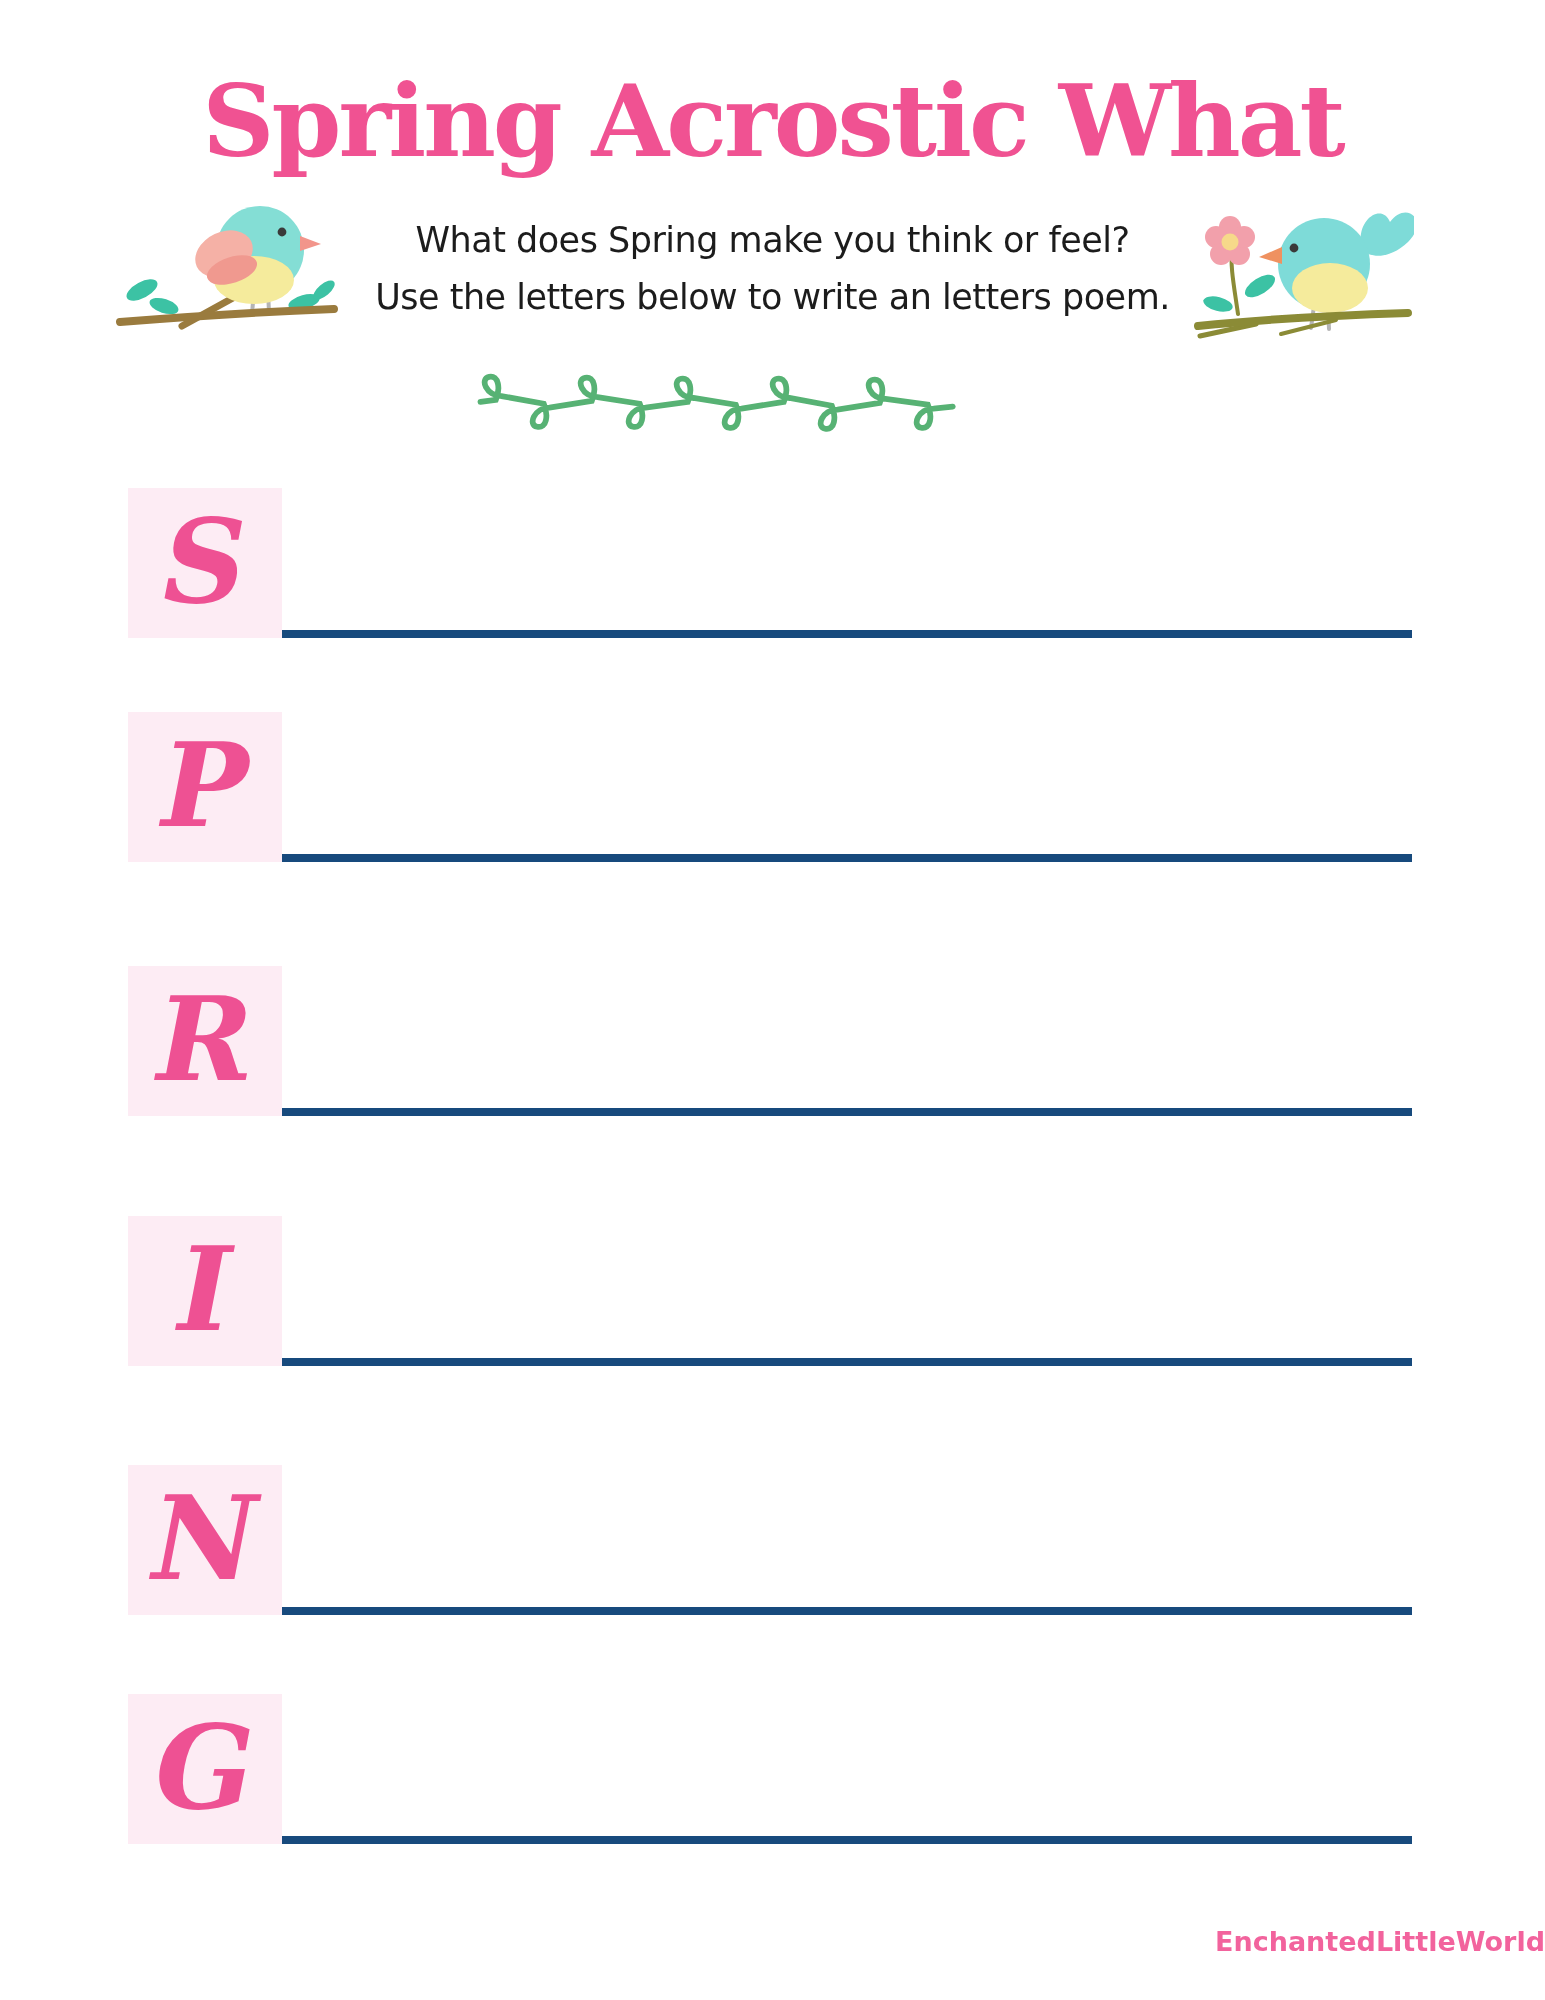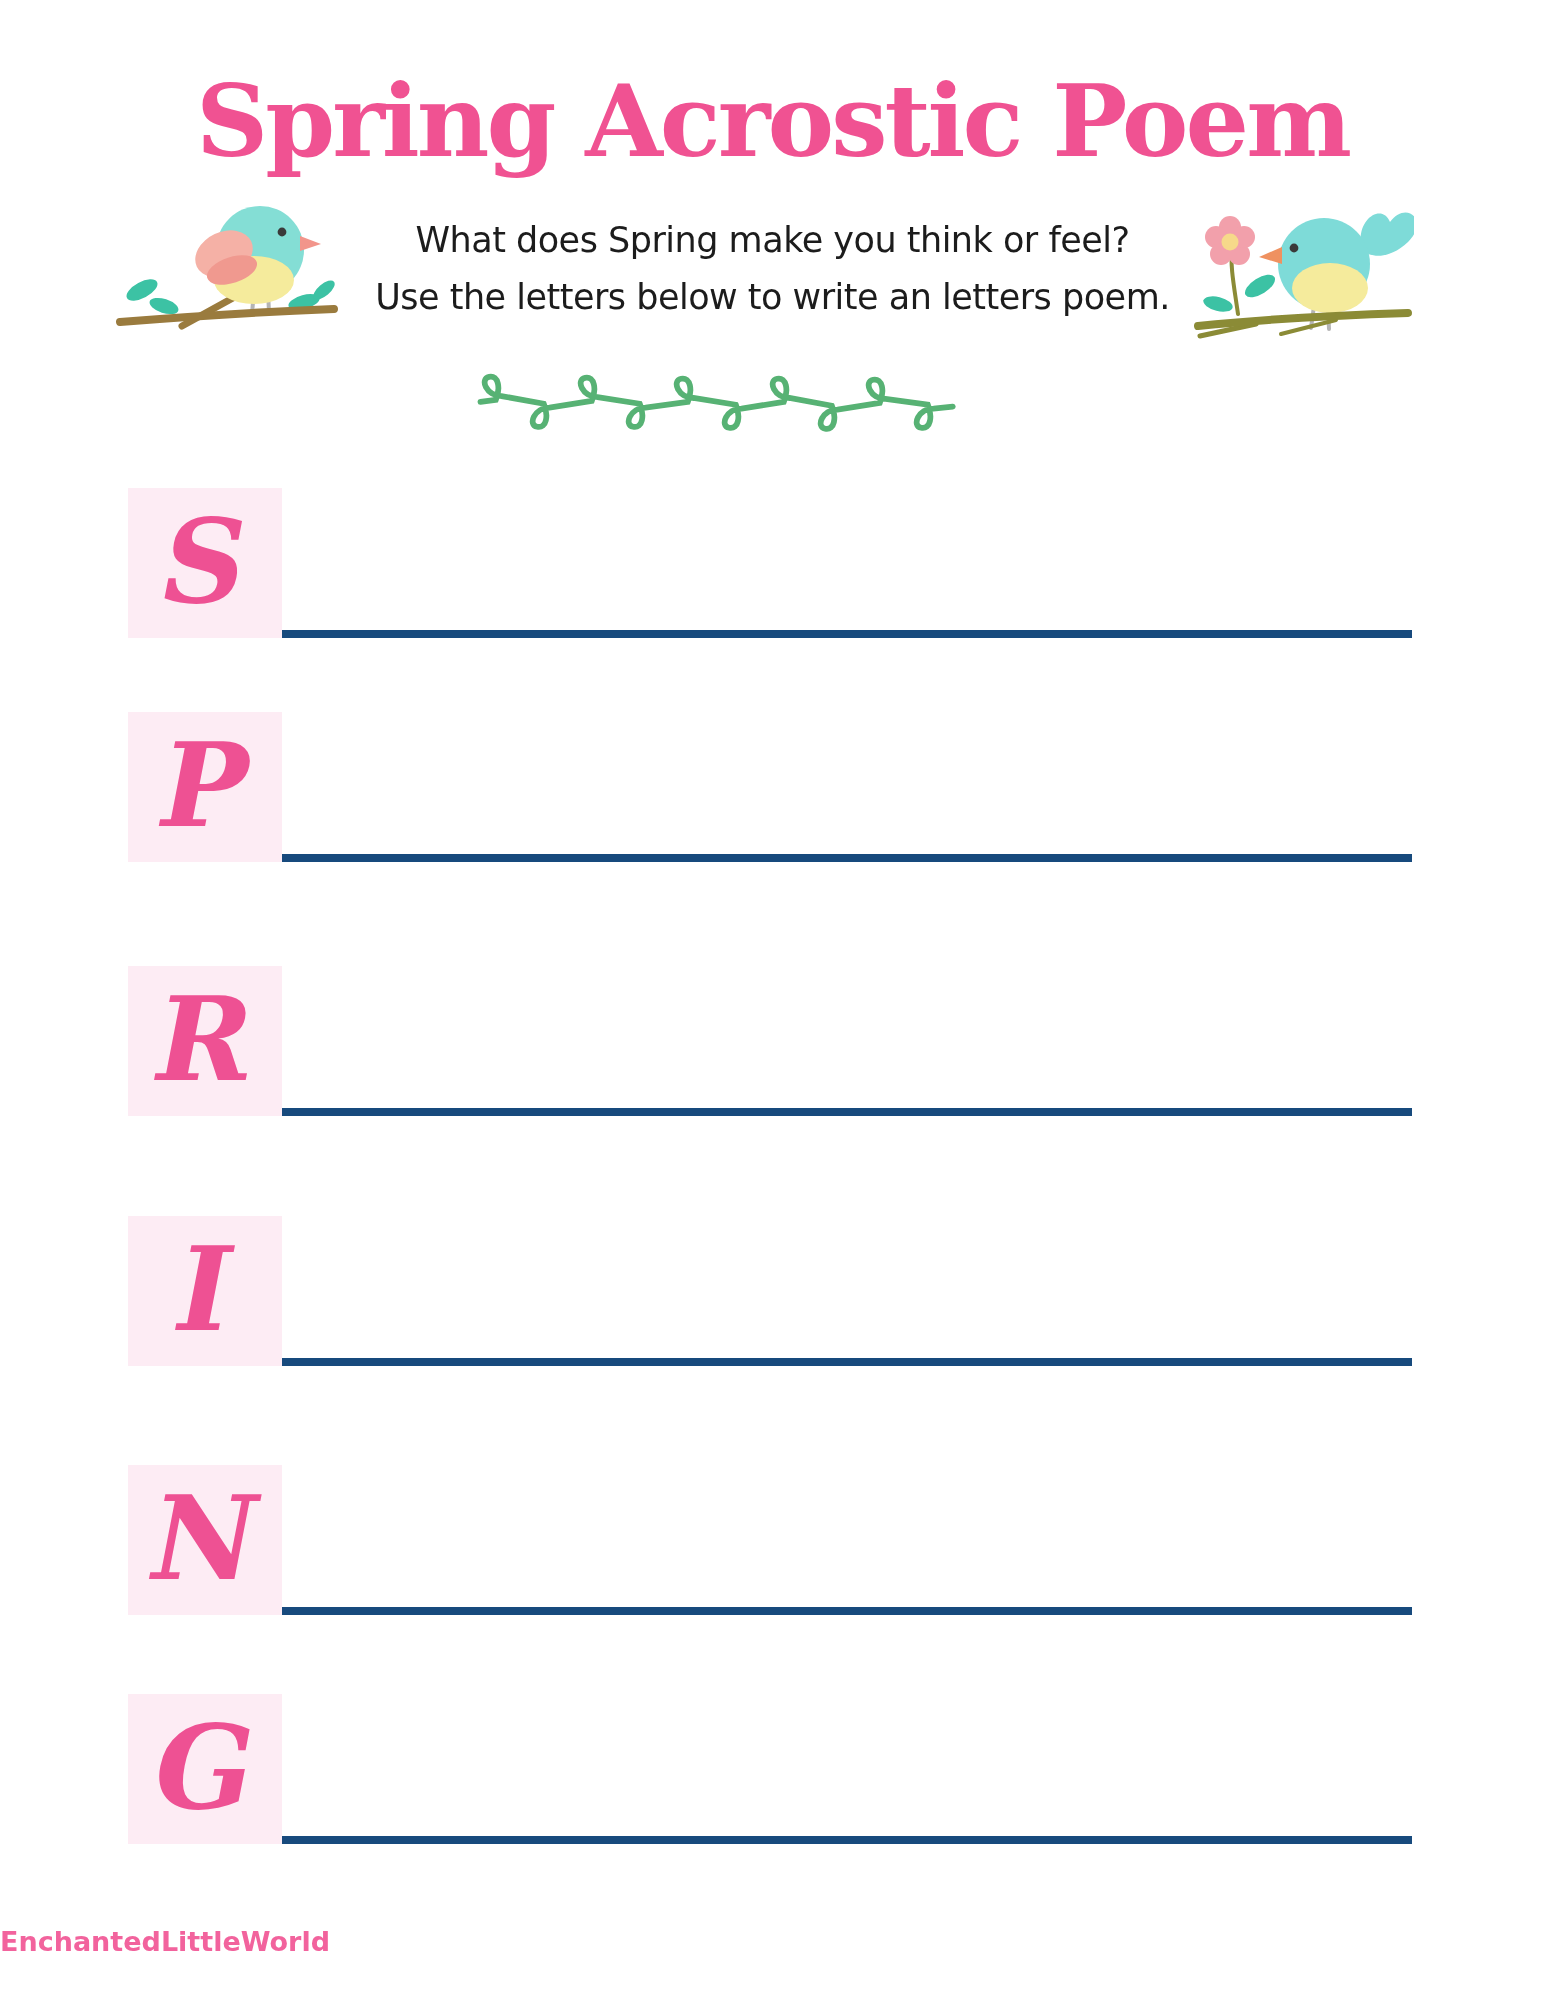--- a/index.html
+++ b/index.html
@@ -50,31 +50,31 @@
     font-size:116px;line-height:116px;
     color:#ee5193;
     transform:translateY(-2px);
   }
   .write-line{
     position:absolute;left:154px;right:0;bottom:0;height:8px;
     background:#174a7d;
   }
   .footer{
     position:absolute;top:1926px;left:0;right:0;
-    text-align:left;
+    text-align:right;
     font-weight:bold;font-size:27px;
     color:#f2639d;
   }
 </style>
 </head>
 <body>
 
 <div class="page">
 
-  <h1 class="title">Spring Acrostic Poem</h1>
+  <h1 class="title">Spring Acrostic What</h1>
 
   <svg class="bird bird-left" viewBox="0 0 226 140" aria-hidden="true">
     <ellipse cx="30" cy="100" rx="17" ry="8" fill="#3cc2a4" transform="rotate(-28 30 100)"></ellipse>
     <ellipse cx="52" cy="116" rx="15" ry="7" fill="#3cc2a4" transform="rotate(18 52 116)"></ellipse>
     <ellipse cx="192" cy="112" rx="16" ry="7" fill="#3cc2a4" transform="rotate(-15 192 112)"></ellipse>
     <ellipse cx="212" cy="100" rx="13" ry="6" fill="#3cc2a4" transform="rotate(-40 212 100)"></ellipse>
     <path d="M70,136 L150,92" stroke="#9a7b3e" stroke-width="7" stroke-linecap="round" fill="none"></path>
     <path d="M142,100 L140,124 M156,100 L157,123" stroke="#b5b5b5" stroke-width="4" stroke-linecap="round" fill="none"></path>
     <circle cx="148" cy="60" r="44" fill="#84ded5"></circle>
     <ellipse cx="142" cy="90" rx="40" ry="24" fill="#f5eb9c"></ellipse>

